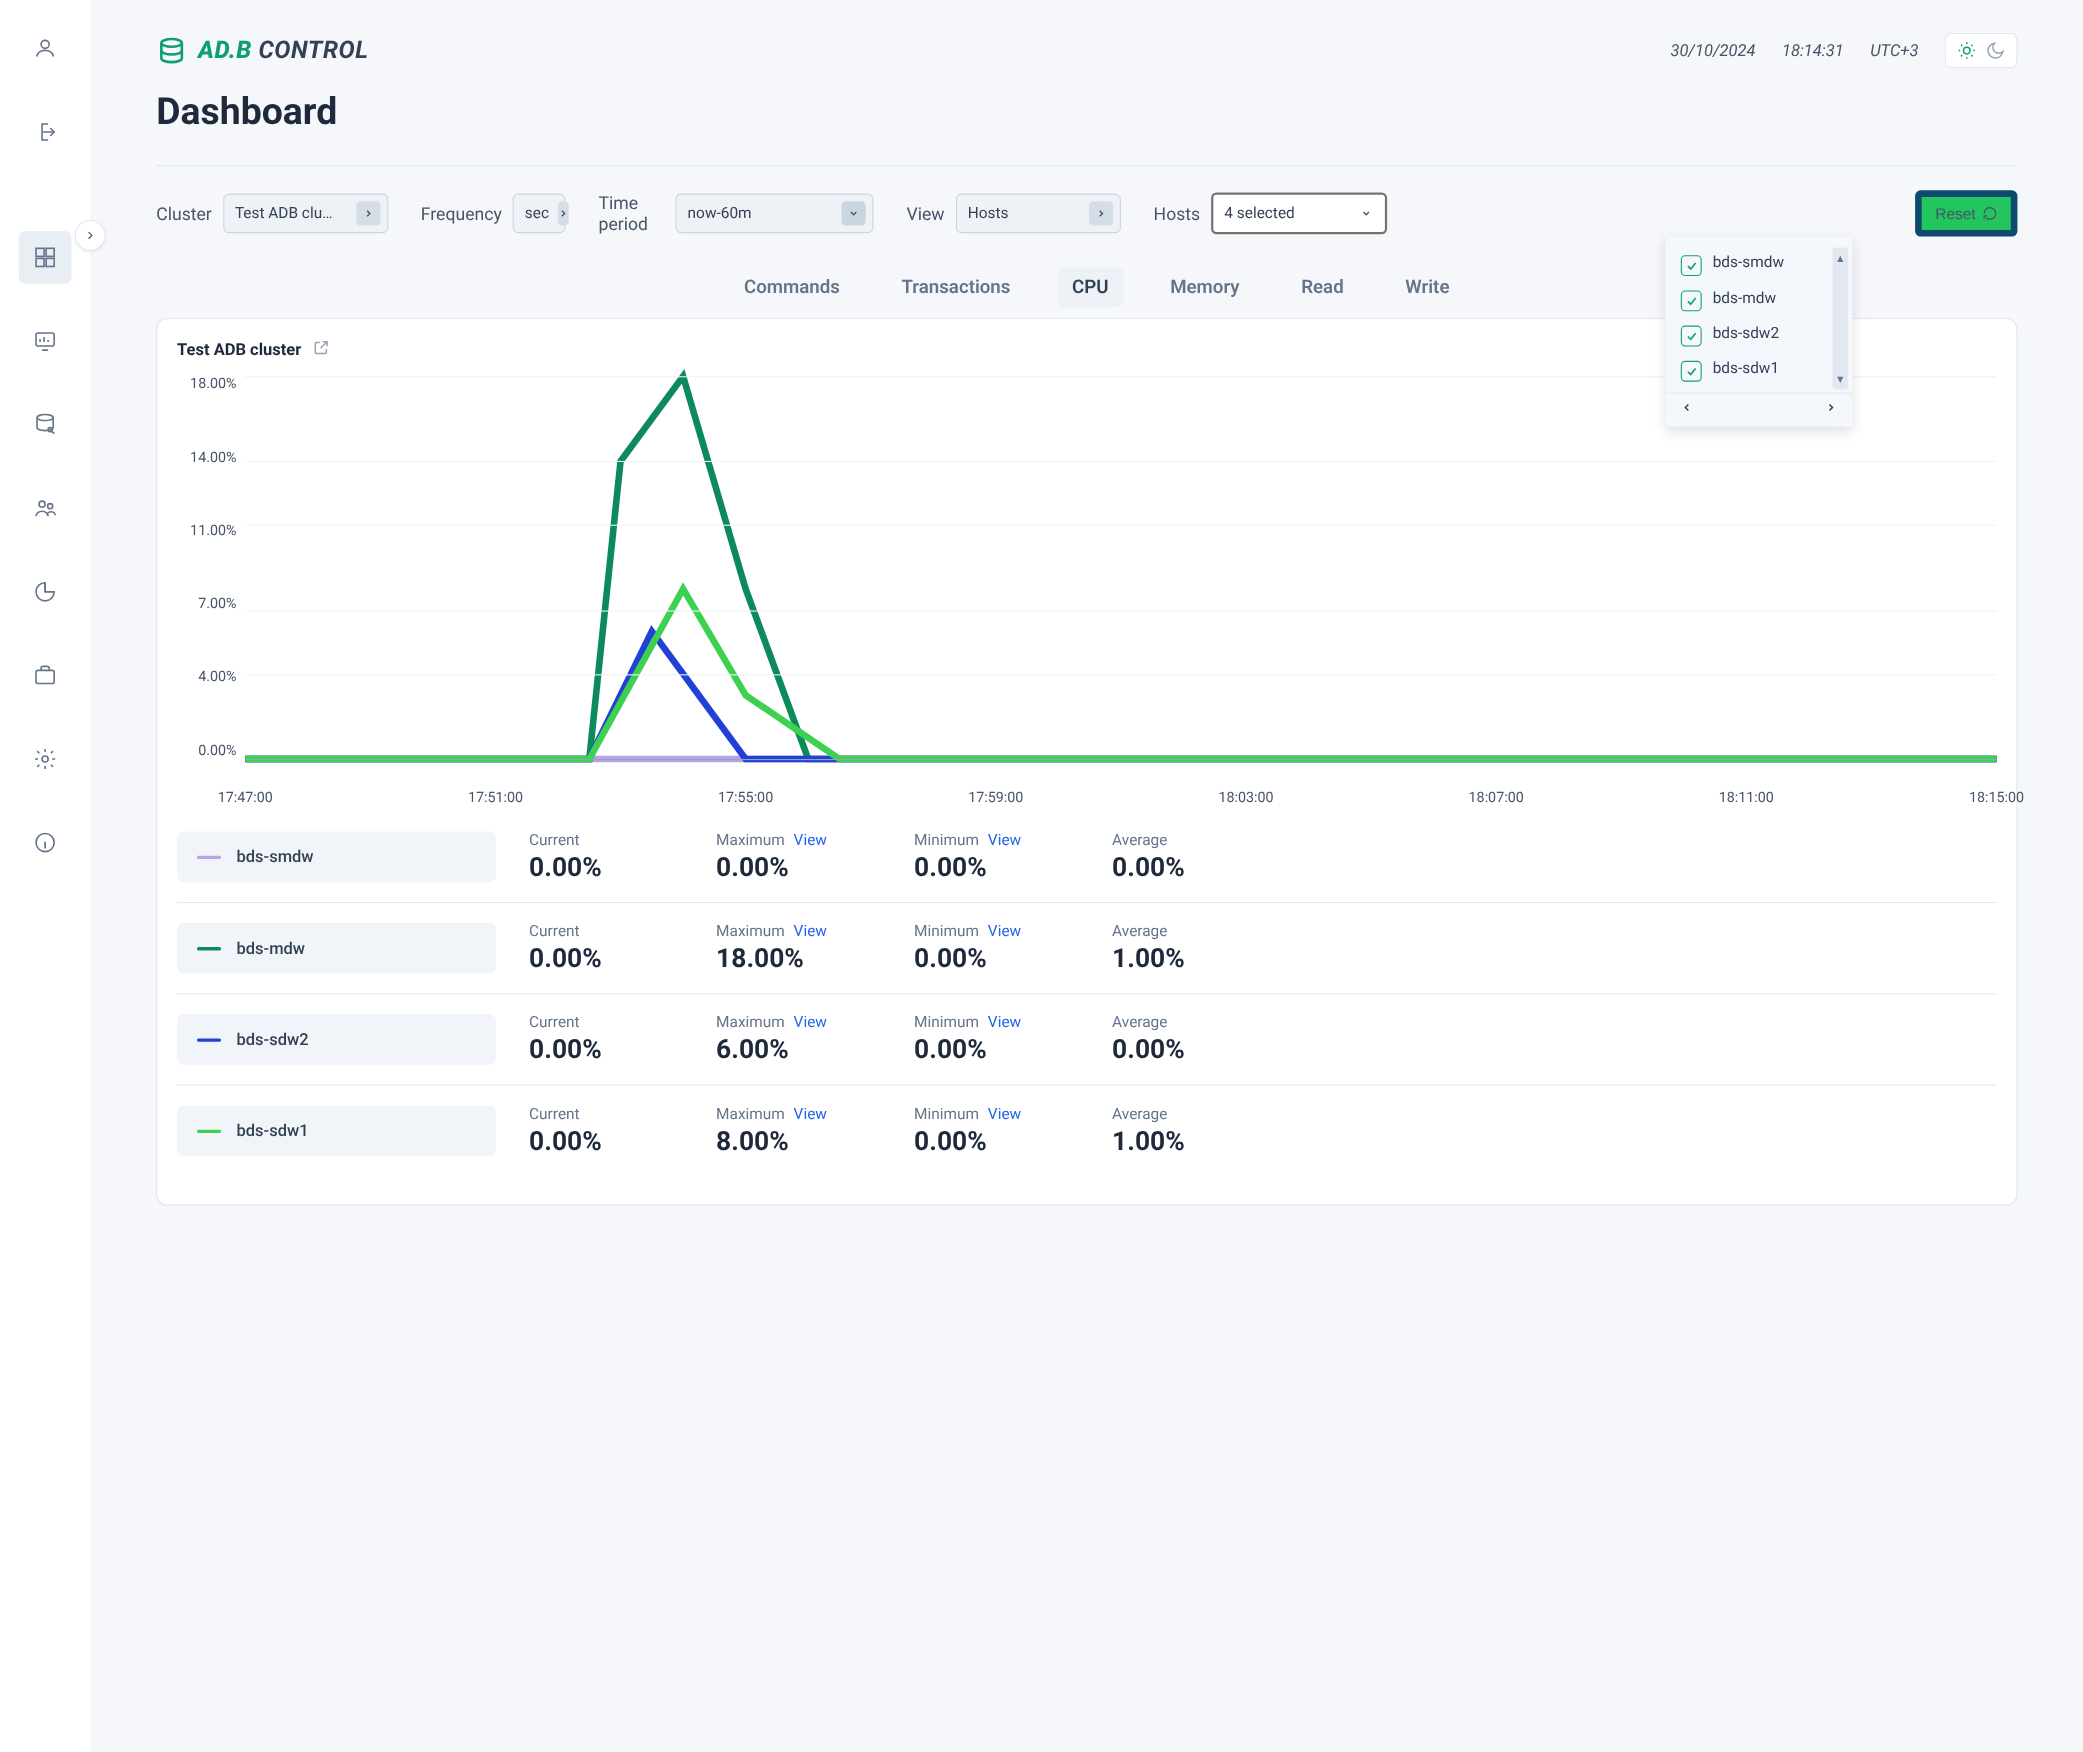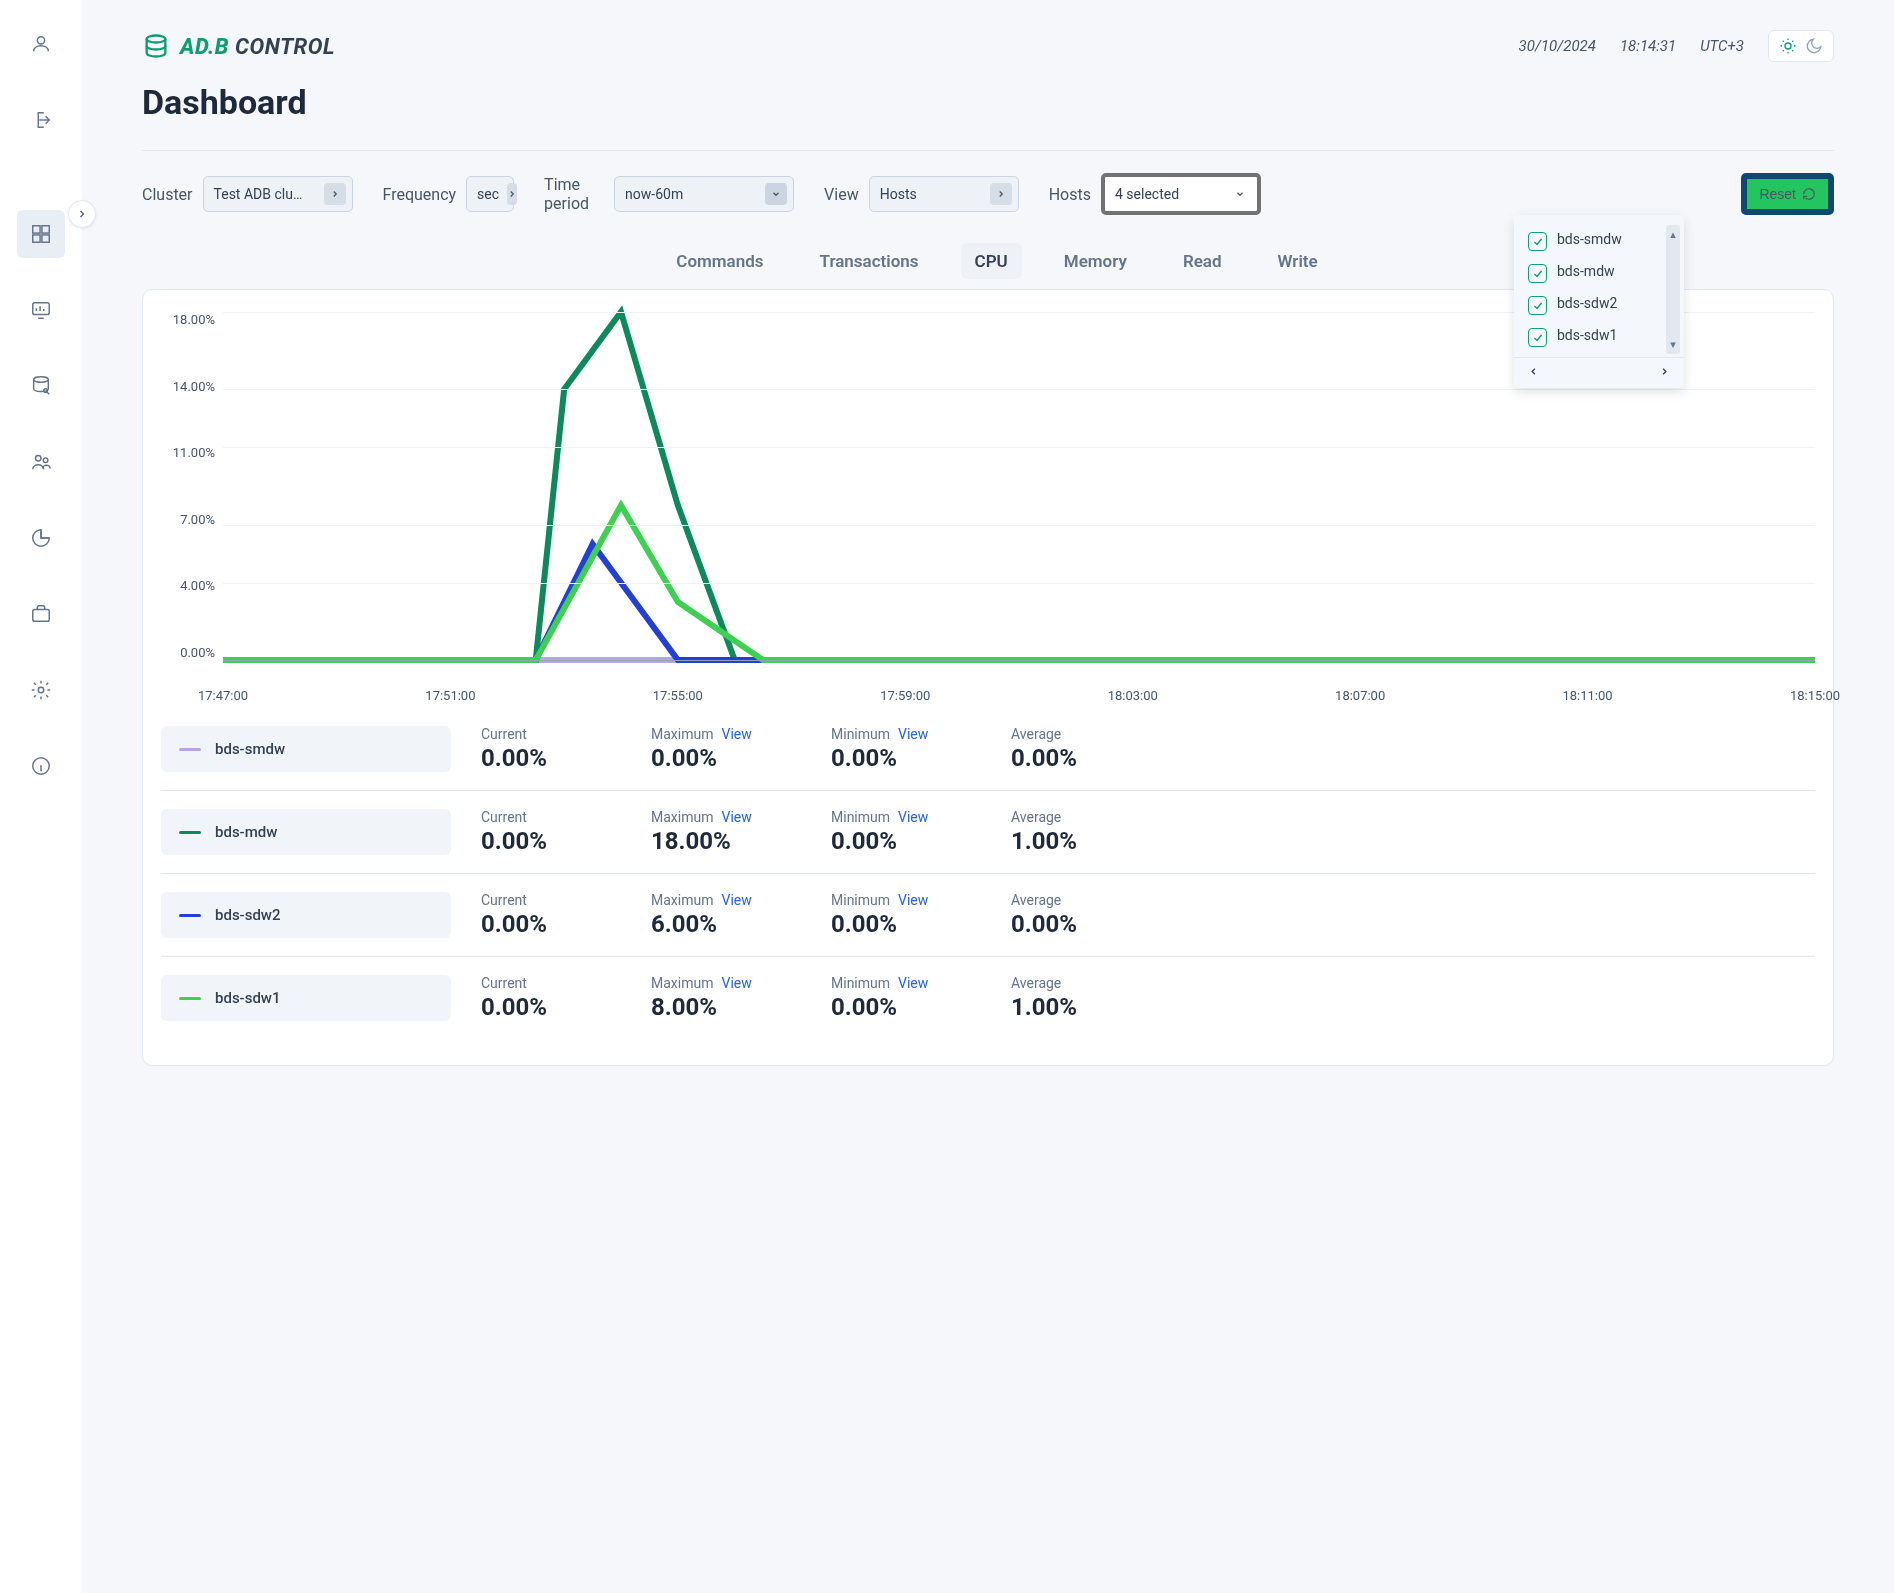--- a/index.html
+++ b/index.html
@@ -94,21 +94,21 @@
     background: #d5dde7;
     width: 22px; height: 22px;
     border-radius: 4px;
     display:flex;align-items:center;justify-content:center;
     color:#475569;
   }
   .select-cluster { width: 150px; }
   .select-freq { width: 48px; }
   .select-period { width: 180px; }
   .select-view { width: 150px; }
-  .select-hosts { width: 160px; border:4px solid #737373; background:#fff;}
+  .select-hosts { width: 160px; border:2px solid #737373; background:#fff;}
   .reset-btn {
     border:6px solid #0c4a6e;
     background:#22c55e;
     border-radius:5px;
     padding:7px 12px;
     display:flex;align-items:center;gap:6px;
     color:#475569;
     cursor:pointer;
     font-size:14px;
   }
@@ -417,20 +417,30 @@
     <div class="tabs" id="tabs">
         <div class="tab">Commands</div>
         <div class="tab">Transactions</div>
         <div class="tab active">CPU</div>
         <div class="tab">Memory</div>
         <div class="tab">Read</div>
         <div class="tab">Write</div>
       </div>
 
     <div class="chart-card">
+      <div class="chart-header">
+        <span>Test ADB cluster</span>
+        <span class="ext-icon">
+          <svg width="16" height="16" viewBox="0 0 24 24" fill="none" stroke="currentColor" stroke-width="2">
+              <path d="M14 4h6v6"></path>
+              <path d="M20 4l-9 9"></path>
+              <path d="M19 14v5a1 1 0 0 1-1 1H5a1 1 0 0 1-1-1V6a1 1 0 0 1 1-1h5"></path>
+            </svg>
+        </span>
+      </div>
       <div class="chart-area">
         <div class="y-axis" id="y-axis">
             <span>18.00%</span>
             <span>14.00%</span>
             <span>11.00%</span>
             <span>7.00%</span>
             <span>4.00%</span>
             <span>0.00%</span>
           </div>
         <div class="plot-wrap">

